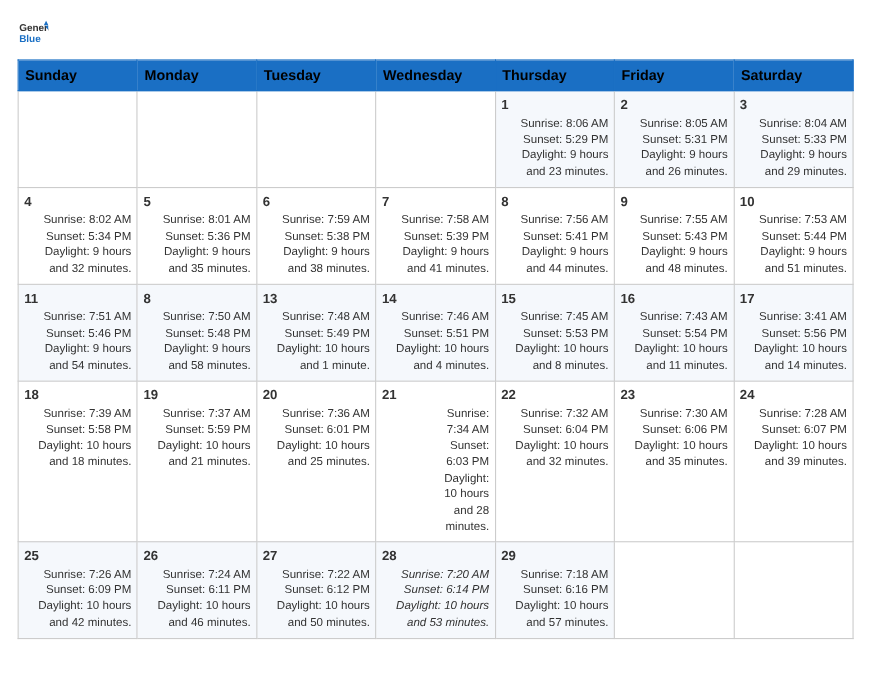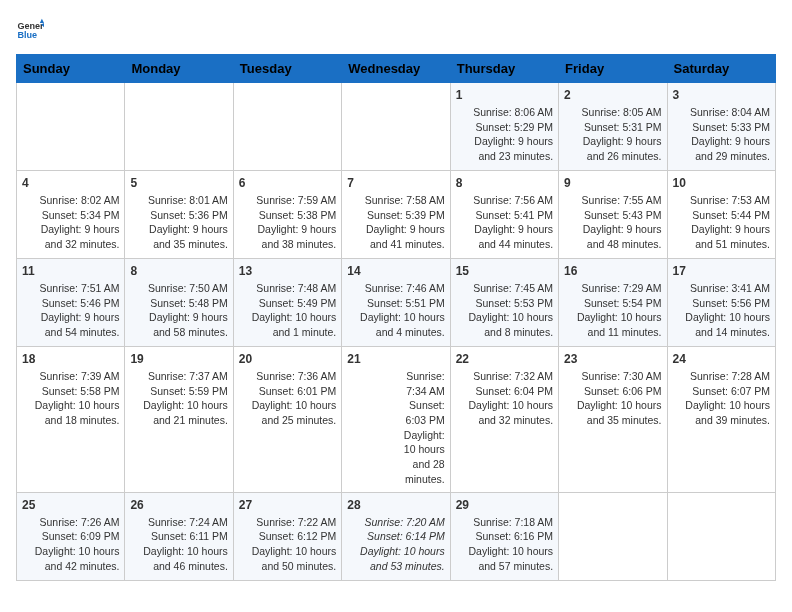--- a/index.html
+++ b/index.html
@@ -225,21 +225,21 @@
         </td>
         <td>
           <span class="day-number">15</span>
           <div class="cell-content" style="white-space: pre-line;">Sunrise: 7:45 AM
 Sunset: 5:53 PM
 Daylight: 10 hours
 and 8 minutes.</div>
         </td>
         <td>
           <span class="day-number">16</span>
-          <div class="cell-content" style="white-space: pre-line;">Sunrise: 7:29 AM
+          <div class="cell-content" style="white-space: pre-line;">Sunrise: 7:43 AM
 Sunset: 5:54 PM
 Daylight: 10 hours
 and 11 minutes.</div>
         </td>
         <td>
           <span class="day-number">17</span>
           <div class="cell-content" style="white-space: pre-line;">Sunrise: 3:41 AM
 Sunset: 5:56 PM
 Daylight: 10 hours
 and 14 minutes.</div>

